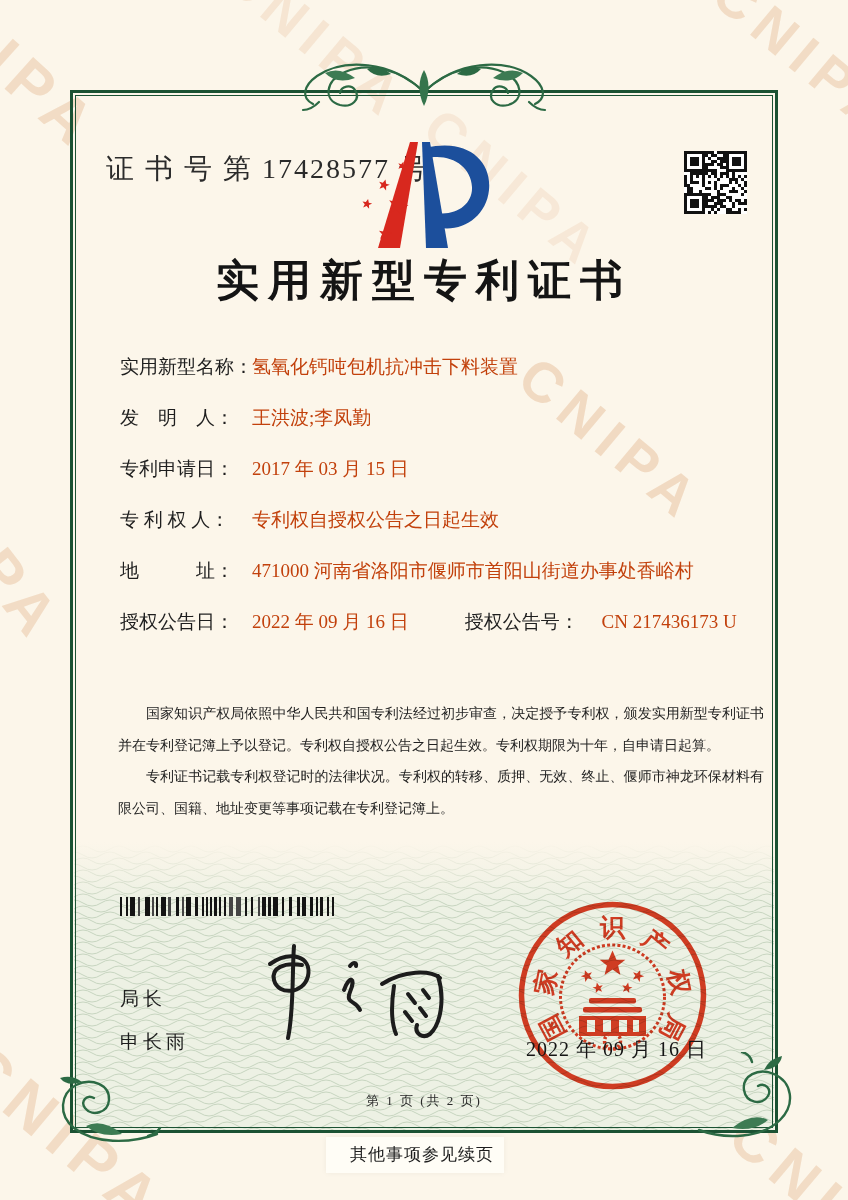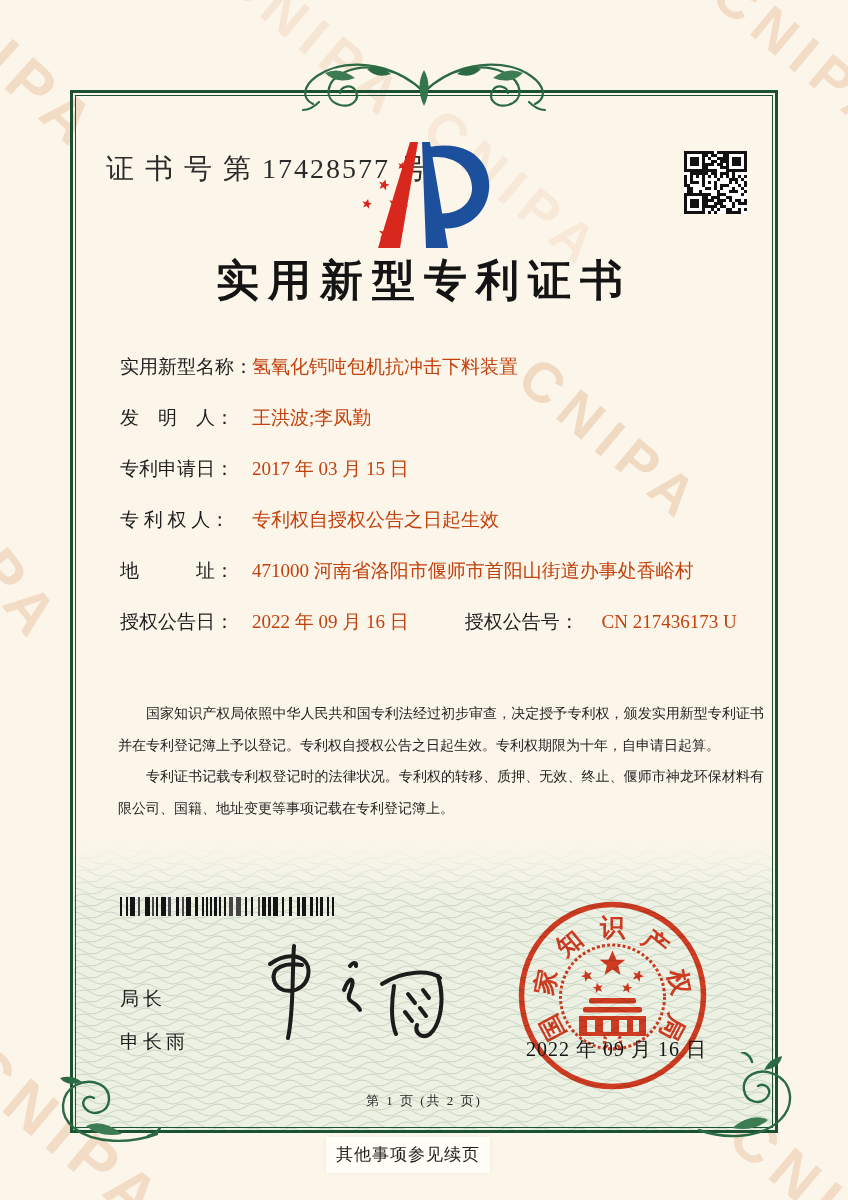--- a/index.html
+++ b/index.html
@@ -59,21 +59,21 @@
     font-weight:500; letter-spacing:4px; color:#1c1c1c;margin-top:20px;}
   .director div{margin-bottom:17px;}
   .signature{position:absolute; left:232px; top:932px; z-index:6;}
   .seal{position:absolute; left:515px; top:898px; z-index:6; mix-blend-mode:multiply; opacity:0.94;}
   .seal-date{position:absolute; left:526px; top:1036px; width:200px; z-index:7;
     font-size:20px; letter-spacing:1px; color:#151515; white-space:nowrap;}
   .page-num{position:absolute; left:124px; top:1092px; width:600px; z-index:5;
     text-align:center; font-size:13px; letter-spacing:2px; color:#2a2a2a;}
   .continuation{position:absolute; left:326px; top:1137px; width:164px; height:36px; z-index:7;
     background:#fffdf6; box-shadow:0 0 6px rgba(0,0,0,0.05);
-    text-align:center; line-height:36px; font-size:17px; letter-spacing:1px; color:#1d1d1d;}
+    text-align:center; line-height:36px; font-size:17px; letter-spacing:1px; color:#1d1d1d;padding-left:14px;}
   .sealchar{font-family:"Liberation Serif","DejaVu Serif",serif; font-weight:700;}
 </style>
 </head>
 <body>
 
 <div class="page">
 
   <span class="wm wm1">CNIPA</span>
   <span class="wm wm2">CNIPA</span>
   <span class="wm wm3">CNIPA</span>

